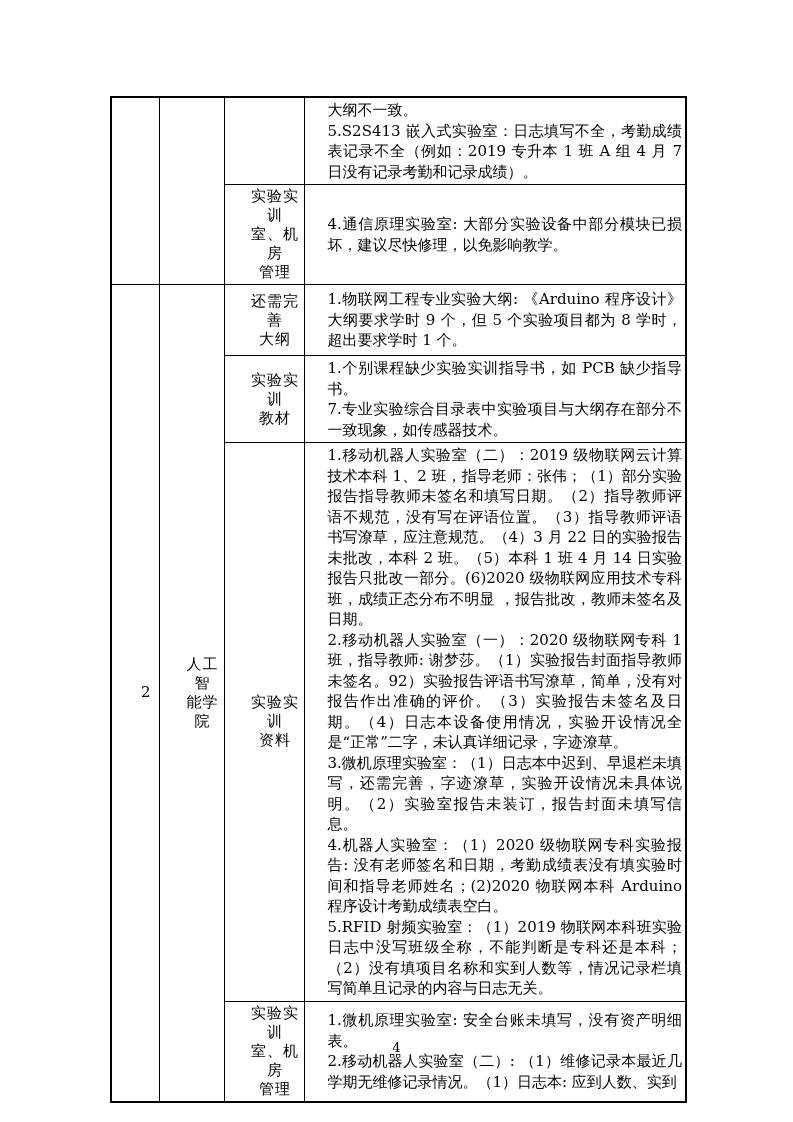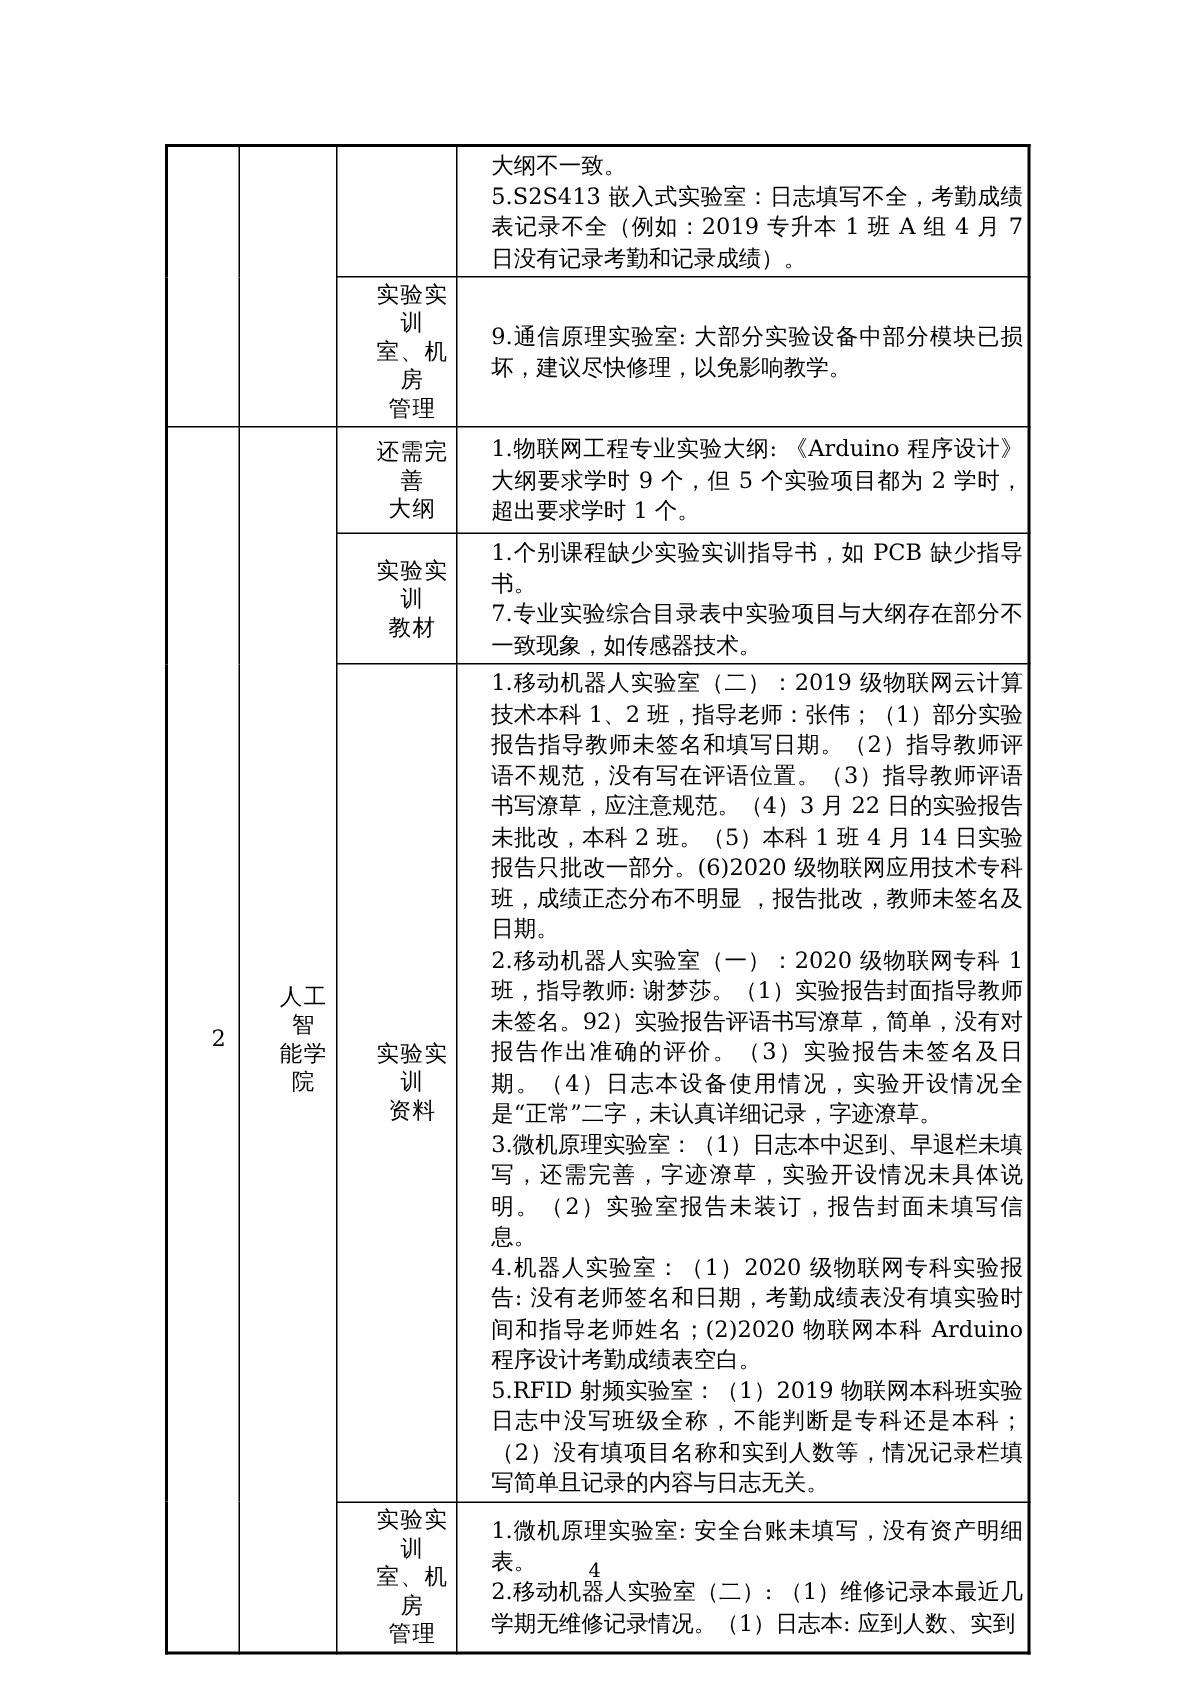--- a/index.html
+++ b/index.html
@@ -78,30 +78,30 @@
         <td class="c-idx" rowspan="2"></td>
         <td class="c-dept" rowspan="2"></td>
         <td class="c-cat"></td>
         <td class="c-content">大纲不一致。
 5.S2S413 嵌入式实验室：日志填写不全，考勤成绩表记录不全（例如：2019 专升本 1 班 A 组 4 月 7 日没有记录考勤和记录成绩）。</td>
       </tr>
       <tr style="height:56px">
         <td class="c-cat">实验实训
 室、机房
 管理</td>
-        <td class="c-content">9.通信原理实验室: 大部分实验设备中部分模块已损坏，建议尽快修理，以免影响教学。</td>
+        <td class="c-content">4.通信原理实验室: 大部分实验设备中部分模块已损坏，建议尽快修理，以免影响教学。</td>
       </tr>
 
       <tr style="height:71px">
         <td class="c-idx" rowspan="4">2</td>
         <td class="c-dept" rowspan="4">人工智
 能学院</td>
         <td class="c-cat">还需完善
 大纲</td>
-        <td class="c-content">1.物联网工程专业实验大纲: 《Arduino 程序设计》大纲要求学时 9 个，但 5 个实验项目都为 2 学时，超出要求学时 1 个。</td>
+        <td class="c-content">1.物联网工程专业实验大纲: 《Arduino 程序设计》大纲要求学时 9 个，但 5 个实验项目都为 8 学时，超出要求学时 1 个。</td>
       </tr>
       <tr style="height:80px">
         <td class="c-cat">实验实训
 教材</td>
         <td class="c-content">1.个别课程缺少实验实训指导书，如 PCB 缺少指导书。
 7.专业实验综合目录表中实验项目与大纲存在部分不一致现象，如传感器技术。</td>
       </tr>
       <tr style="height:547px">
         <td class="c-cat">实验实训
 资料</td>

